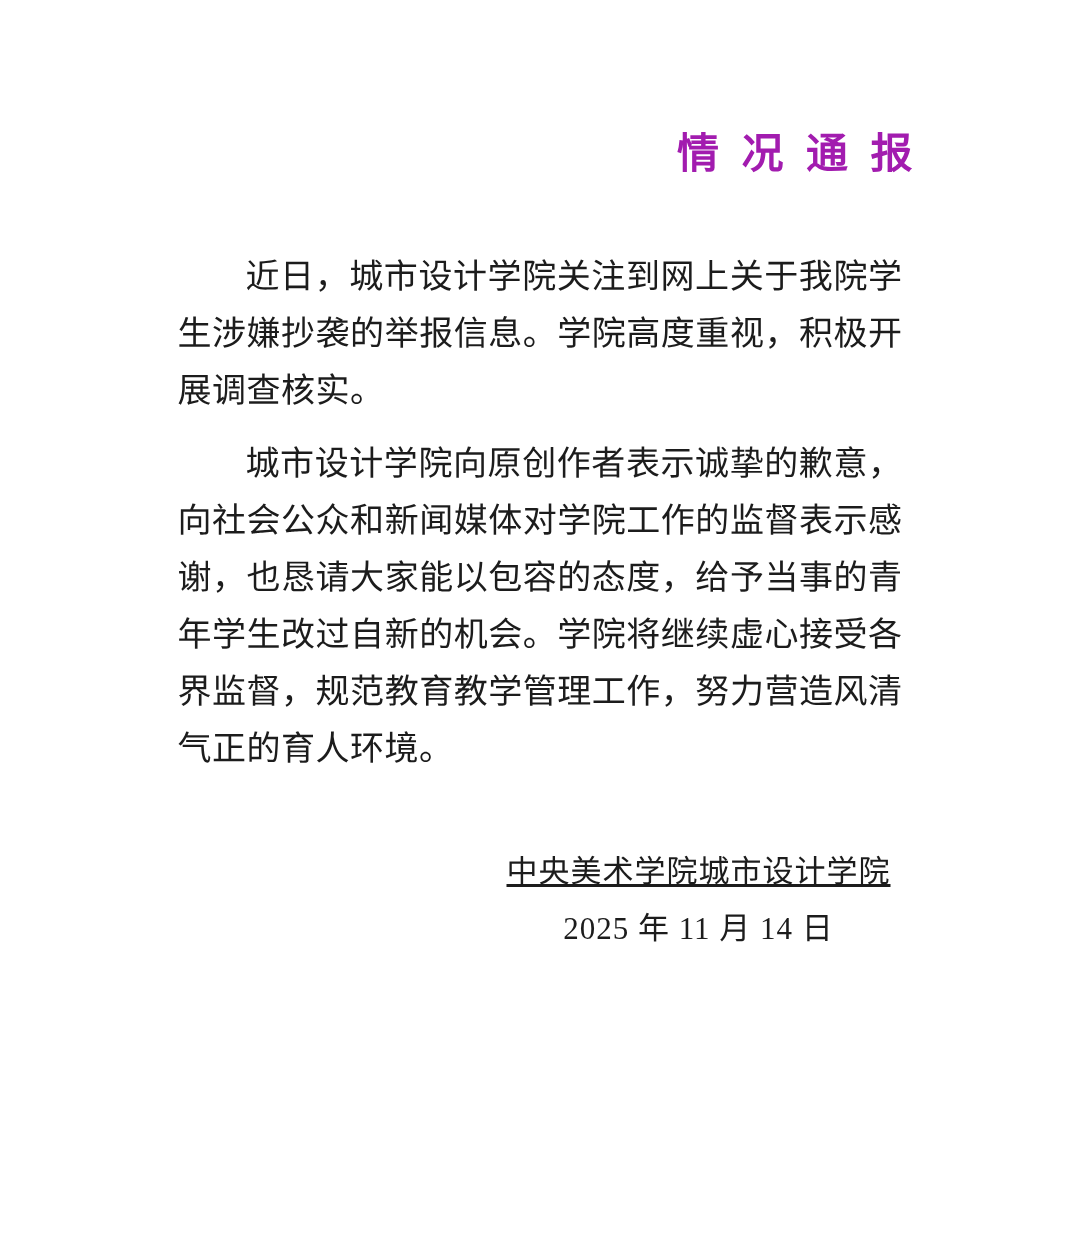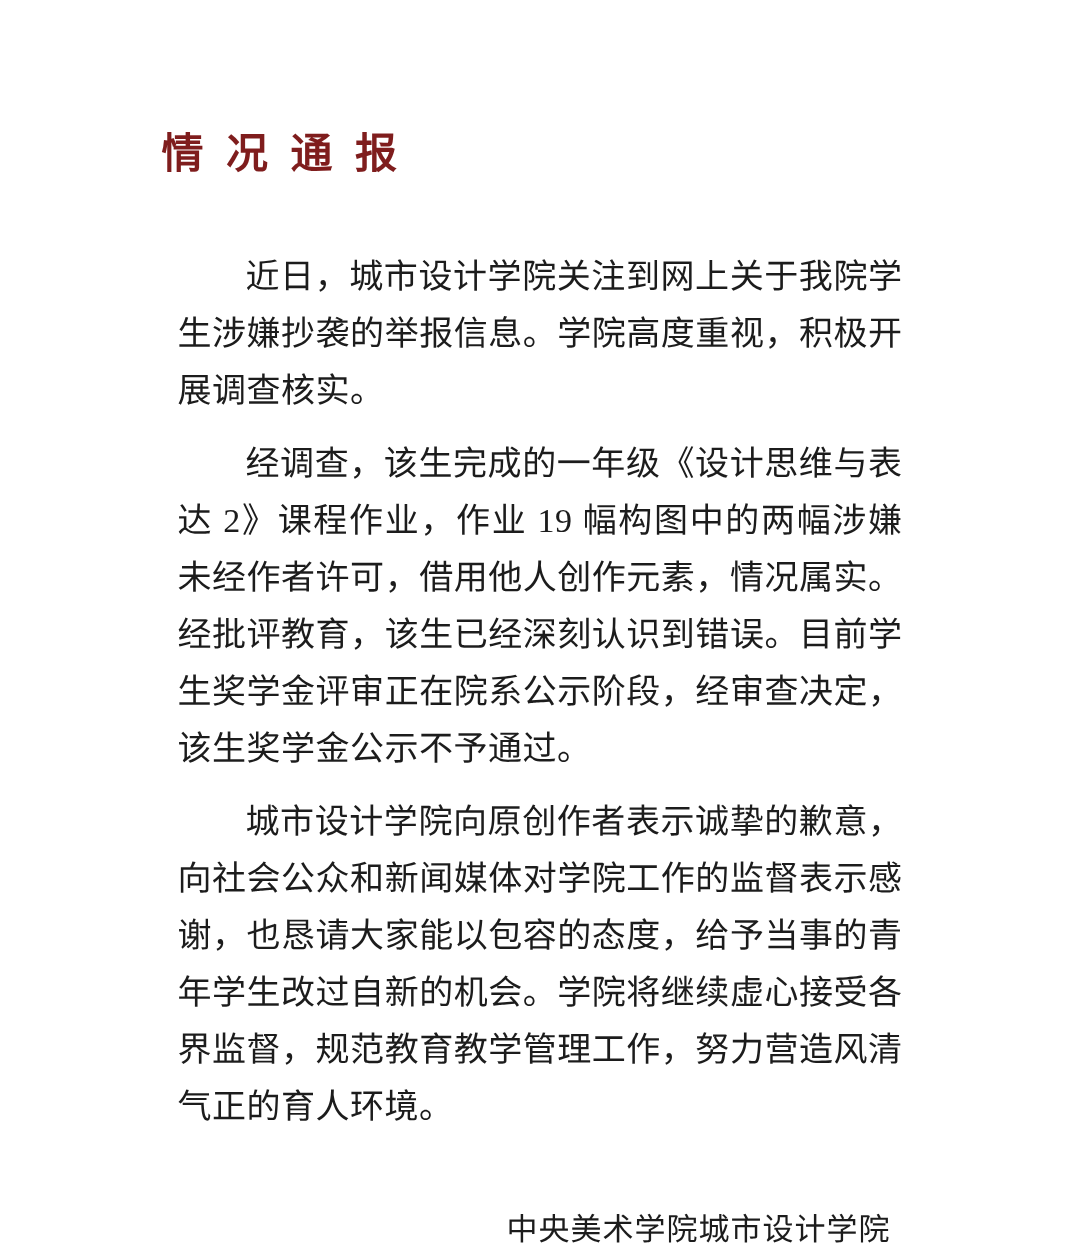--- a/index.html
+++ b/index.html
@@ -14,27 +14,27 @@
     color: #1c1c1c;
     overflow: hidden;
   }
   .page {
     width: 757px;
     margin: 0 auto;
     padding-top: 128px;
     box-sizing: content-box;
   }
   .notice-title {
-    text-align: left;
+    text-align: right;
     font-size: 42px;
     font-weight: bold;
     letter-spacing: 6px;
     line-height: 52px;
     margin: 0 0 68px 0;
-    color: #7f1d1d;
+    color: #a21caf;
   }
   .body-text p {
     margin: 16px;
     font-size: 34px;
     line-height: 57px;
     text-align: justify;
     text-justify: inter-ideograph;
     text-indent: 2em;
     letter-spacing: 0.5px;
   }
@@ -45,38 +45,38 @@
   }
   .sign-inner {
     display: inline-block;
     text-align: center;
   }
   .signature {
     font-size: 31px;
     line-height: 57px;
     letter-spacing: 1px;
     white-space: nowrap;
+    text-decoration: underline;
   }
   .date {
     font-size: 31px;
     line-height: 57px;
     letter-spacing: 1px;
     white-space: nowrap;
   }
 </style>
 </head>
 <body>
 
 <div class="page">
 
   <h1 class="notice-title">情 况 通 报</h1>
 
   <div class="body-text">
     <p>近日，城市设计学院关注到网上关于我院学生涉嫌抄袭的举报信息。学院高度重视，积极开展调查核实。</p>
-    <p>经调查，该生完成的一年级《设计思维与表达 2》课程作业，作业 19 幅构图中的两幅涉嫌未经作者许可，借用他人创作元素，情况属实。经批评教育，该生已经深刻认识到错误。目前学生奖学金评审正在院系公示阶段，经审查决定，该生奖学金公示不予通过。</p>
     <p>城市设计学院向原创作者表示诚挚的歉意，向社会公众和新闻媒体对学院工作的监督表示感谢，也恳请大家能以包容的态度，给予当事的青年学生改过自新的机会。学院将继续虚心接受各界监督，规范教育教学管理工作，努力营造风清气正的育人环境。</p>
   </div>
 
   <div class="sign-area">
     <div class="sign-inner">
       <div class="signature">中央美术学院城市设计学院</div>
       <div class="date">2025 年 11 月 14 日</div>
     </div>
   </div>
 

